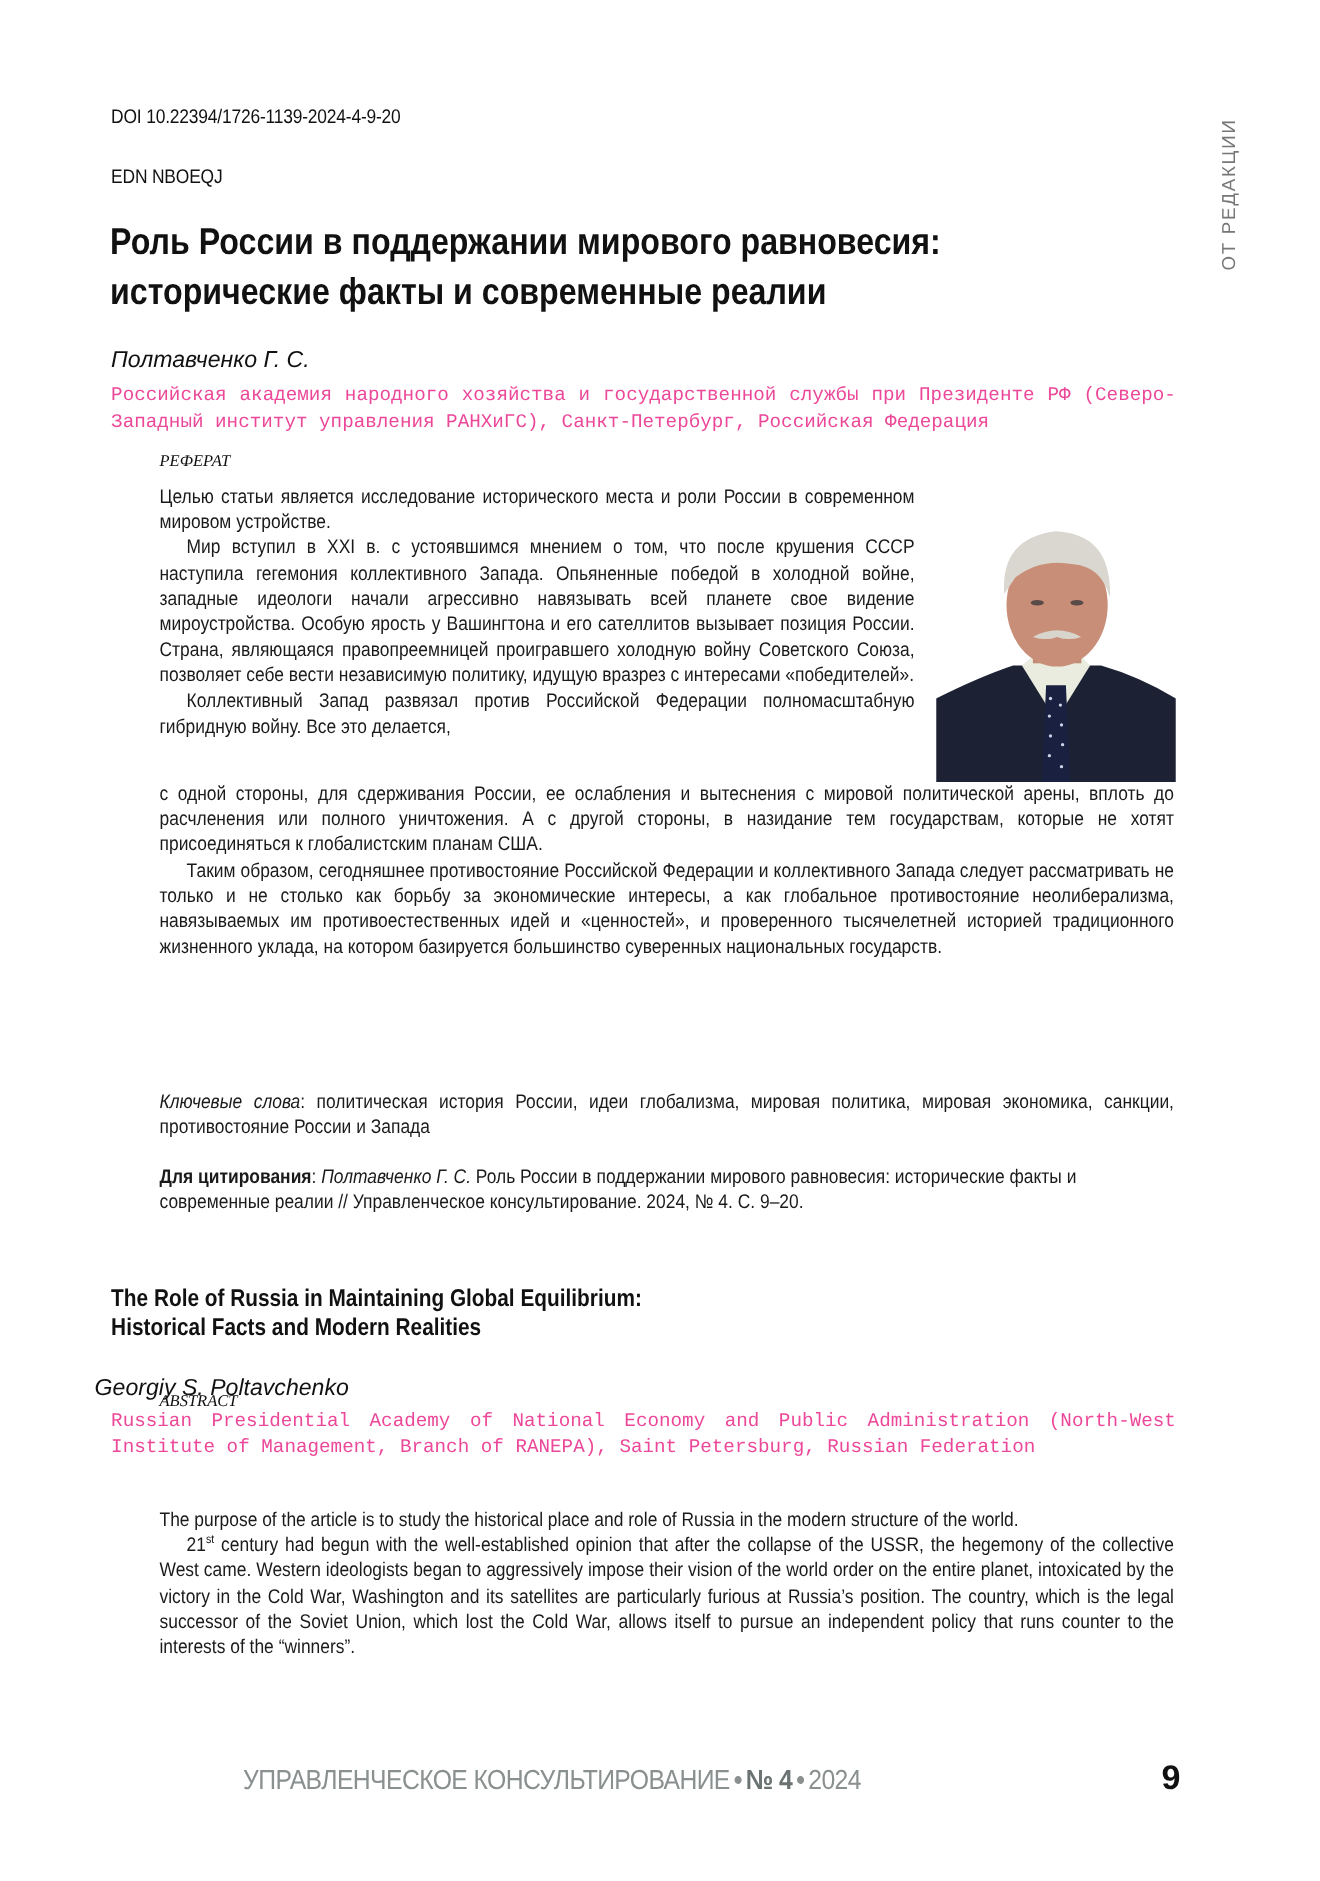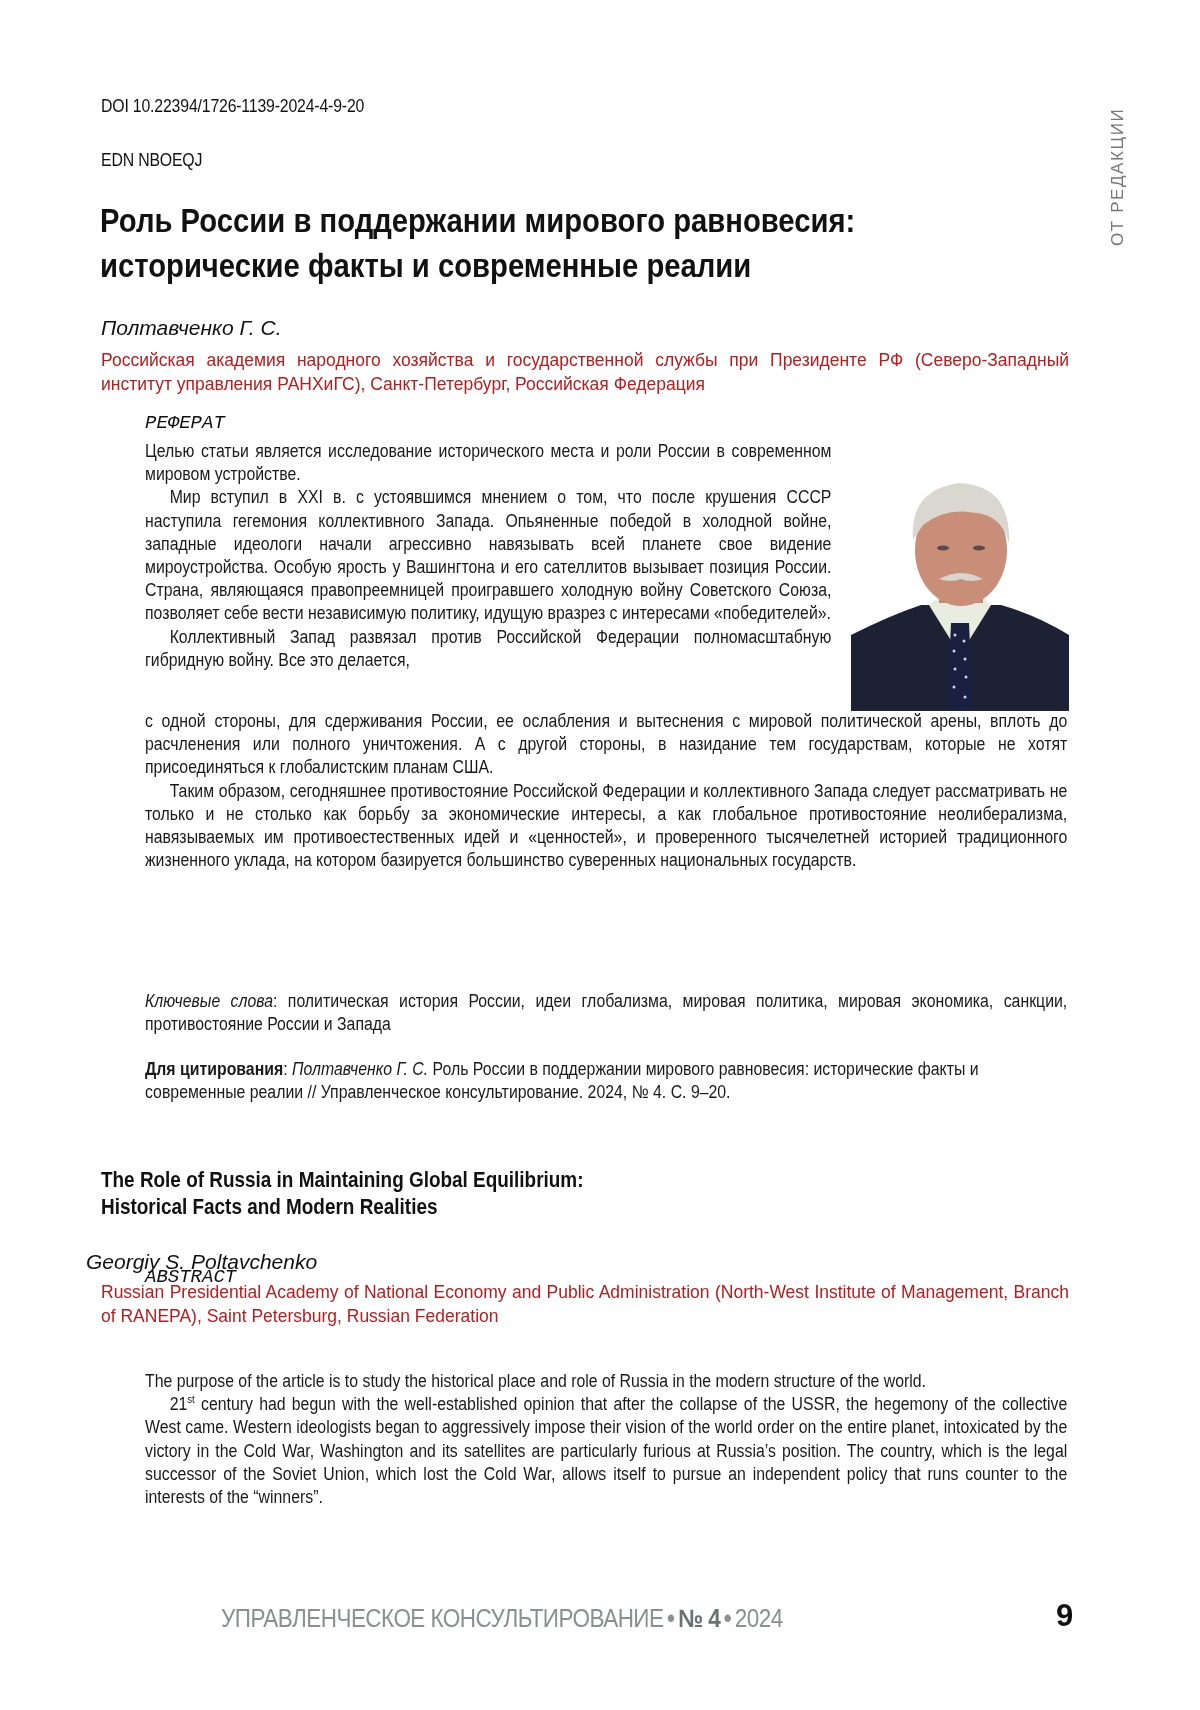--- a/index.html
+++ b/index.html
@@ -4,22 +4,22 @@
   <style>
     html, body { margin: 0; padding: 0; background: #ffffff; }
     body { width: 1200px; height: 1710px; position: relative; overflow: hidden; color: #1a1a1a; }
     .abs { position: absolute; }
     .meta { font-family: "Liberation Sans", sans-serif; font-size: 18px; color: #111; transform: scaleX(0.88); transform-origin: left top; letter-spacing: -0.2px; }
     .side-label { position: absolute; left: 1108px; top: 100px; width: 24px; height: 146px; }
     .side-label span { position: absolute; left: 0; top: 146px; transform: rotate(-90deg); transform-origin: left top; white-space: nowrap;
       font-family: "Liberation Sans", sans-serif; font-size: 17px; letter-spacing: 1.6px; color: #777; }
     .title-ru { left: 100px; top: 198px; width: 1020px; font-family: "Liberation Sans", sans-serif; font-weight: bold; font-size: 34px; line-height: 45px; color: #111; transform: scaleX(0.86); transform-origin: left top; }
     .author { font-family: "Liberation Sans", sans-serif; font-style: italic; font-size: 21px; color: #111; }
-    .affil { font-family: Liberation Sans, sans-serif; font-size: 17.5px; line-height: 24px; color: #b91c1c; text-align: justify; }
-    .abs-head { font-family: Liberation Mono, monospace; font-style: italic; font-size: 19px; color: #111; }
+    .affil { font-family: Liberation Mono, monospace; font-size: 17.5px; line-height: 24px; color: #ec4899; text-align: justify; }
+    .abs-head { font-family: Liberation Serif, serif; font-style: italic; font-size: 15px; color: #111; }
     .body-text { font-family: "Liberation Sans", sans-serif; font-size: 18px; line-height: 23.2px; color: #1a1a1a; text-align: justify; transform: scaleX(0.88); transform-origin: left top; }
     .body-text p { margin: 0; }
     .body-text p.ind { text-indent: 28px; }
     .photo-wrap { left: 851px; top: 455px; width: 218px; height: 256px; overflow: hidden; background: #ffffff; }
     .title-en { left: 101px; top: 1166px; width: 1000px; font-family: "Liberation Sans", sans-serif; font-weight: bold; font-size: 22px; line-height: 27px; color: #111; transform: scaleX(0.86); transform-origin: left top; }
     .it { font-style: italic; }
     .b { font-weight: bold; }
     .footer-journal { left: 221px; top: 1604px; font-family: "Liberation Sans", sans-serif; font-size: 25px; color: #8a8f8f; letter-spacing: -0.6px; transform: scaleX(0.9); transform-origin: left top; white-space: nowrap; }
     .footer-journal .issue { color: #6b7272; font-weight: bold; }
     .footer-journal .dot { color: #8a8f8f; font-weight: bold; padding: 0 4px; }

